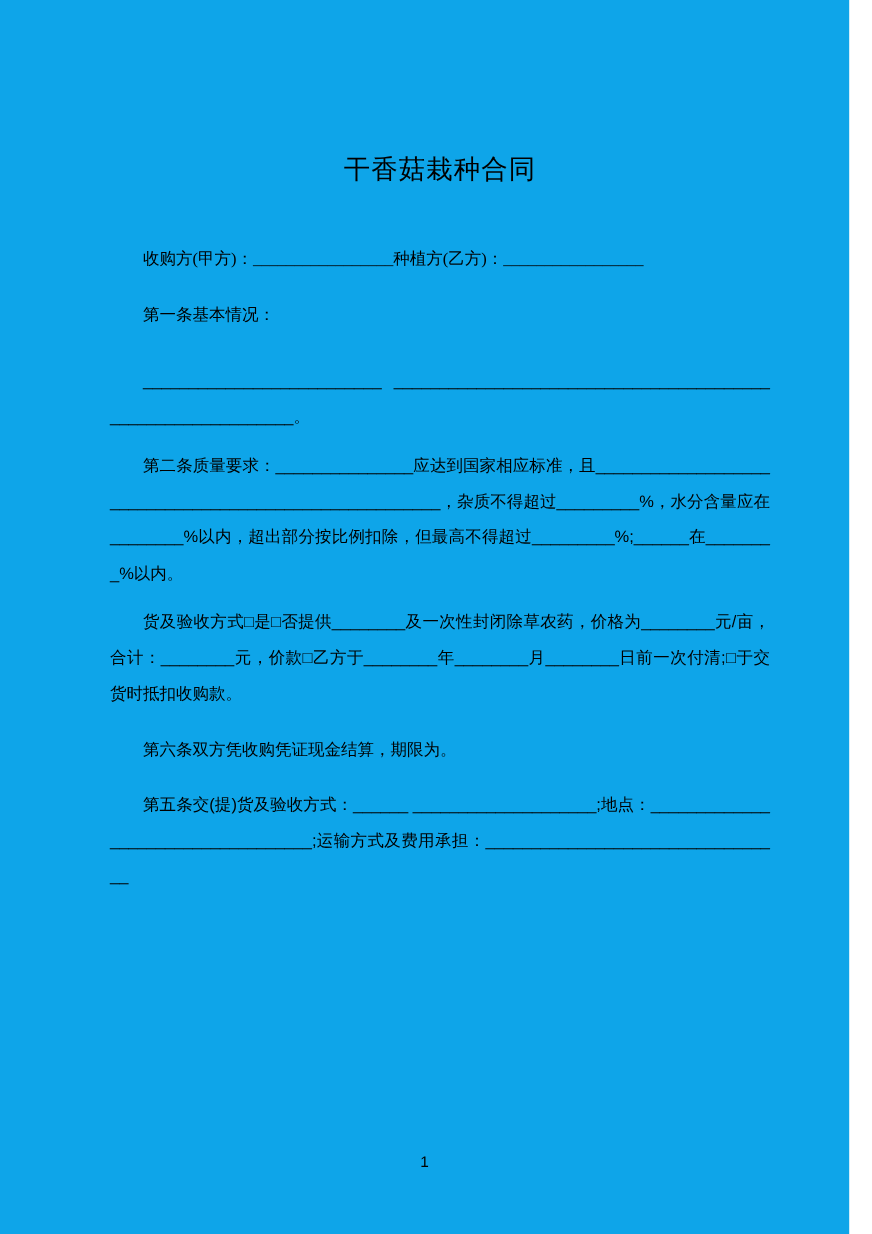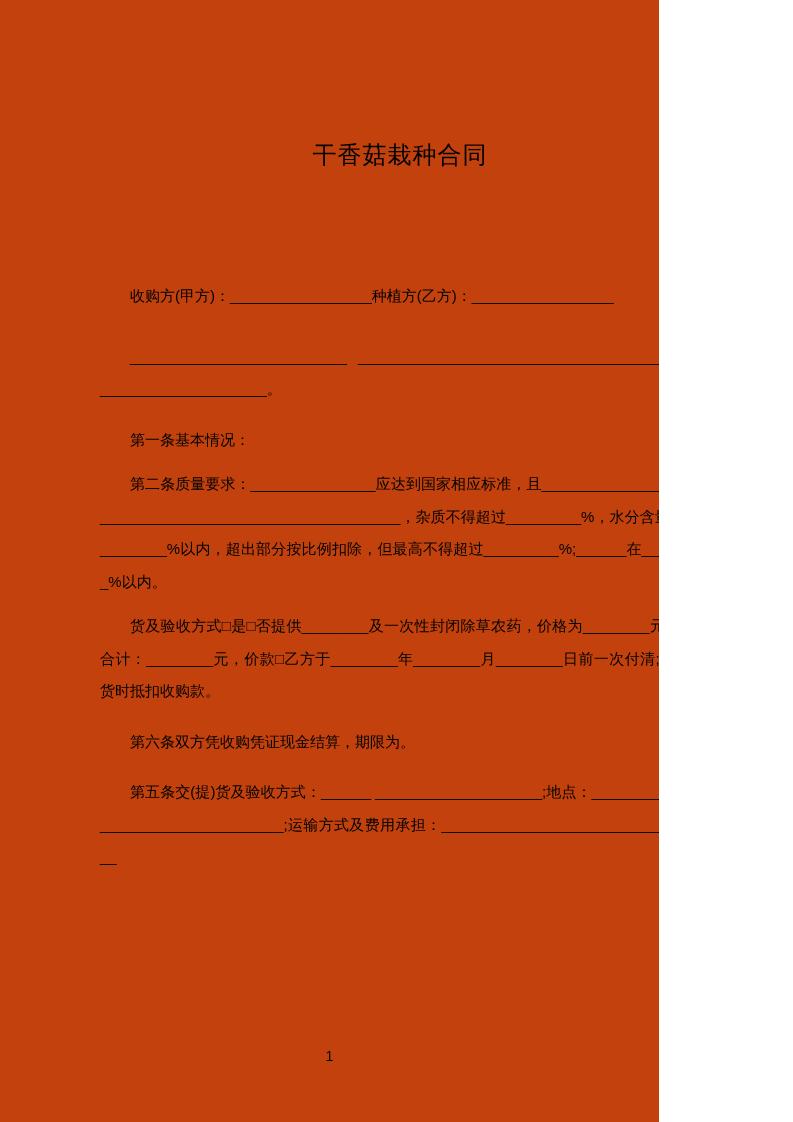--- a/index.html
+++ b/index.html
@@ -2,23 +2,23 @@
 <html><head>
 <meta charset="utf-8">
 <style>
   html, body {
     margin: 0;
     padding: 0;
     background: #ffffff;
   }
   .page {
     position: relative;
-    width: 659px;
+    width: 772px;
     height: 1122px;
-    background: #c2410c;
+    background: #0ea5e9;
     color: #000000;
     font-family: "Liberation Sans", "DejaVu Sans", sans-serif;
     overflow: hidden;
   }
   .content {
     position: absolute;
     left: 100px;
     top: 0;
     width: 600px;
   }
@@ -36,21 +36,21 @@
     line-height: 32.5px;
     text-align: justify;
     text-indent: 2em;
     word-break: break-all;
     overflow-wrap: anywhere;
   }
   .blank {
     white-space: pre;
     letter-spacing: 0;
   }
-  .party-line   { margin-top: 108px; }
+  .party-line   { margin-top: 48px; font-family: Liberation Serif, serif; }
   .gap-preamble { margin-top: 15px; }
   .gap-sm       { margin-top: 12px; }
   .gap-md       { margin-top: 18px; }
   .gap-lg       { margin-top: 28px; }
   .page-number {
     position: absolute;
     left: 0;
     right: 0;
     top: 1046px;
     text-align: center;
@@ -62,23 +62,23 @@
 <body>
 
 <div class="page">
   <div class="content">
 
     <h1 class="title">干香菇栽种合同</h1>
 
     <p class="para party-line"><span>收购方(甲方)：</span><span class="blank">_________________</span><span>种植方(乙方)：</span><span class="blank">_________________</span></p>
 
 
+    <p class="para gap-md">第一条基本情况：</p>
+
     <p class="para gap-lg">__________________________ _____________________________________________________________。</p>
-
-    <p class="para gap-md">第一条基本情况：</p>
 
     <p class="para gap-sm">第二条质量要求：_______________应达到国家相应标准，且_______________________________________________________，杂质不得超过_________%，水分含量应在________%以内，超出部分按比例扣除，但最高不得超过_________%;______在________%以内。</p>
 
     <p class="para gap-sm">货及验收方式□是□否提供________及一次性封闭除草农药，价格为________元/亩，合计：________元，价款□乙方于________年________月________日前一次付清;□于交货时抵扣收购款。</p>
 
 
     <p class="para gap-md">第六条双方凭收购凭证现金结算，期限为。</p>
 
     <p class="para gap-md">第五条交(提)货及验收方式：______ ____________________;地点：___________________________________;运输方式及费用承担：_________________________________</p>
 

